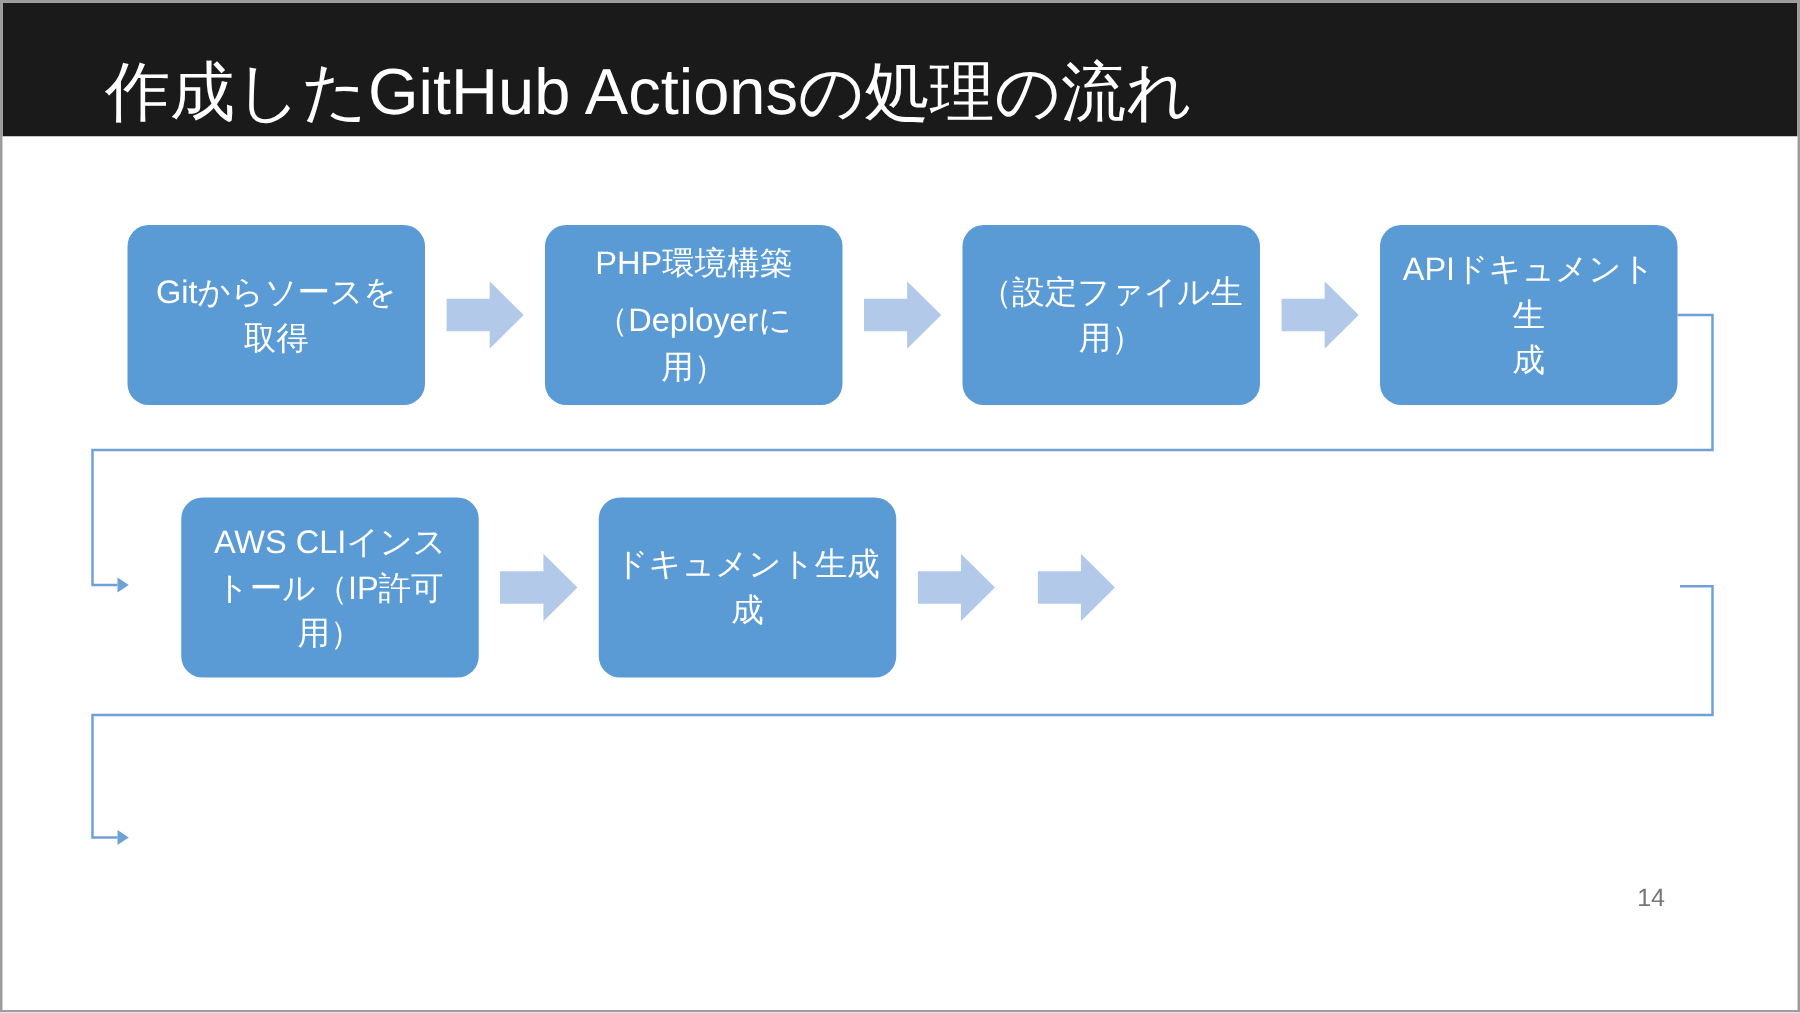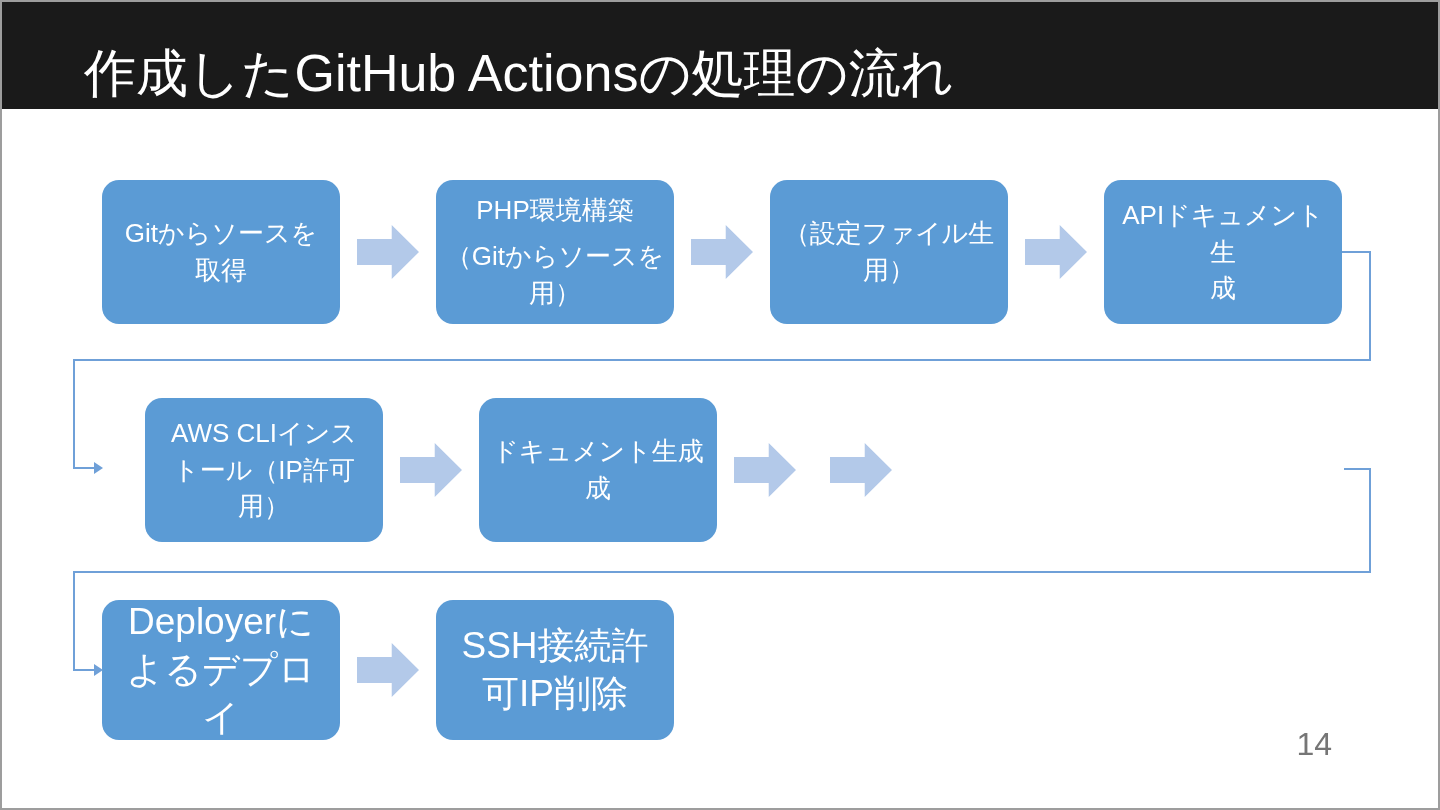--- a/index.html
+++ b/index.html
@@ -43,22 +43,22 @@
   .para + .para{margin-top:9px;}
   .arrow-box{width:96px;display:flex;align-items:center;justify-content:center;}
   .block-arrow{
     display:block;width:62px;height:54px;background:var(--arrow_fill);
     clip-path:polygon(0 26%,56% 26%,56% 0,100% 50%,56% 100%,56% 74%,0 74%);
   }
   .connector-layer{position:absolute;left:0;top:0;width:1440px;height:810px;pointer-events:none;}
   .connector-layer path.line{fill:none;stroke:var(--connector);stroke-width:2;}
   .connector-layer polygon.head{fill:var(--connector);stroke:none;}
   .page-number{
-    position:absolute;top:724px;right:106px;
-    color:var(--page_number);font-size:32px;
+    position:absolute;top:706px;right:106px;
+    color:var(--page_number);font-size:20px;
   }
 </style>
 </head>
 <body>
 
 <div class="slide">
 
   <div class="title-bar">
     <div class="title">作成したGitHub Actionsの処理の流れ</div>
   </div>
@@ -67,21 +67,21 @@
       <div class="flow-row row0">
         <div class="flow-node">
           <div class="para">Gitからソースを
 取得</div>
         </div>
         <div class="arrow-box">
           <span class="block-arrow"></span>
         </div>
         <div class="flow-node">
           <div class="para">PHP環境構築</div>
-          <div class="para">（Gitからソースを
+          <div class="para">（Deployerに
 用）</div>
         </div>
         <div class="arrow-box">
           <span class="block-arrow"></span>
         </div>
         <div class="flow-node">
           <div class="para">（設定ファイル生
 用）</div>
         </div>
         <div class="arrow-box">
@@ -105,33 +105,20 @@
           <div class="para">ドキュメント生成
 成</div>
         </div>
         <div class="arrow-box">
           <span class="block-arrow"></span>
         </div>
         <div class="arrow-box">
           <span class="block-arrow"></span>
         </div>
       </div>
-      <div class="flow-row row2">
-        <div class="flow-node large">
-          <div class="para">Deployerに
-よるデプロイ</div>
-        </div>
-        <div class="arrow-box">
-          <span class="block-arrow"></span>
-        </div>
-        <div class="flow-node large">
-          <div class="para">SSH接続許
-可IP削除</div>
-        </div>
-      </div>
     </div>
 
   <svg class="connector-layer" width="1440" height="810" viewBox="0 0 1440 810" xmlns="http://www.w3.org/2000/svg">
     <path class="line" d="M1340,250 L1368,250 L1368,358 L72,358 L72,466 L92,466"></path>
     <polygon class="head" points="92,460 101,466 92,472"></polygon>
     <path class="line" d="M1342,467 L1368,467 L1368,570 L72,570 L72,668 L92,668"></path>
     <polygon class="head" points="92,662 101,668 92,674"></polygon>
   </svg>
 
   <div class="page-number">14</div>

